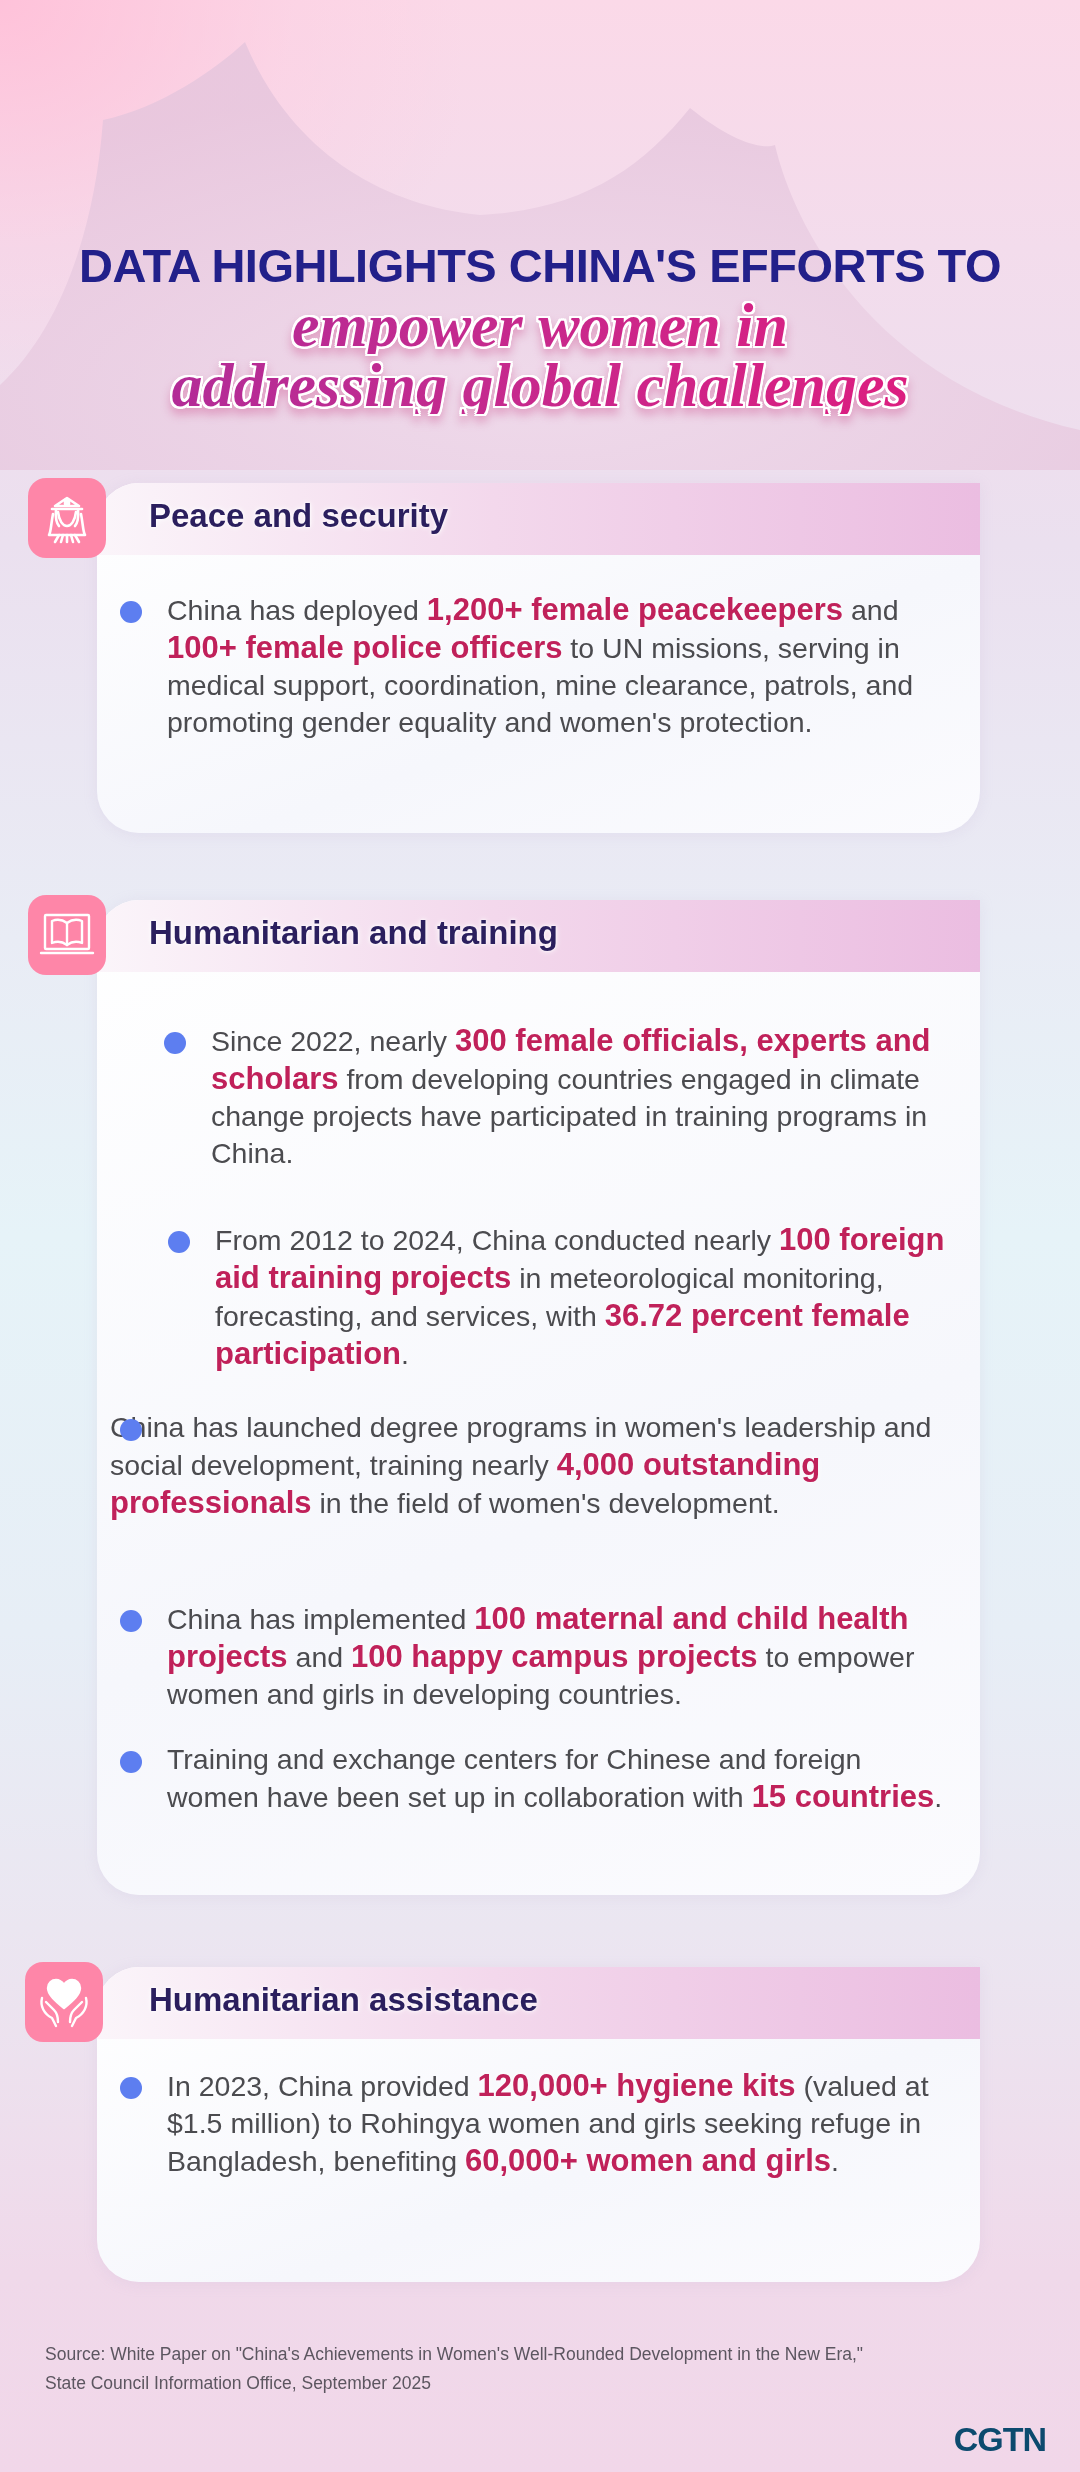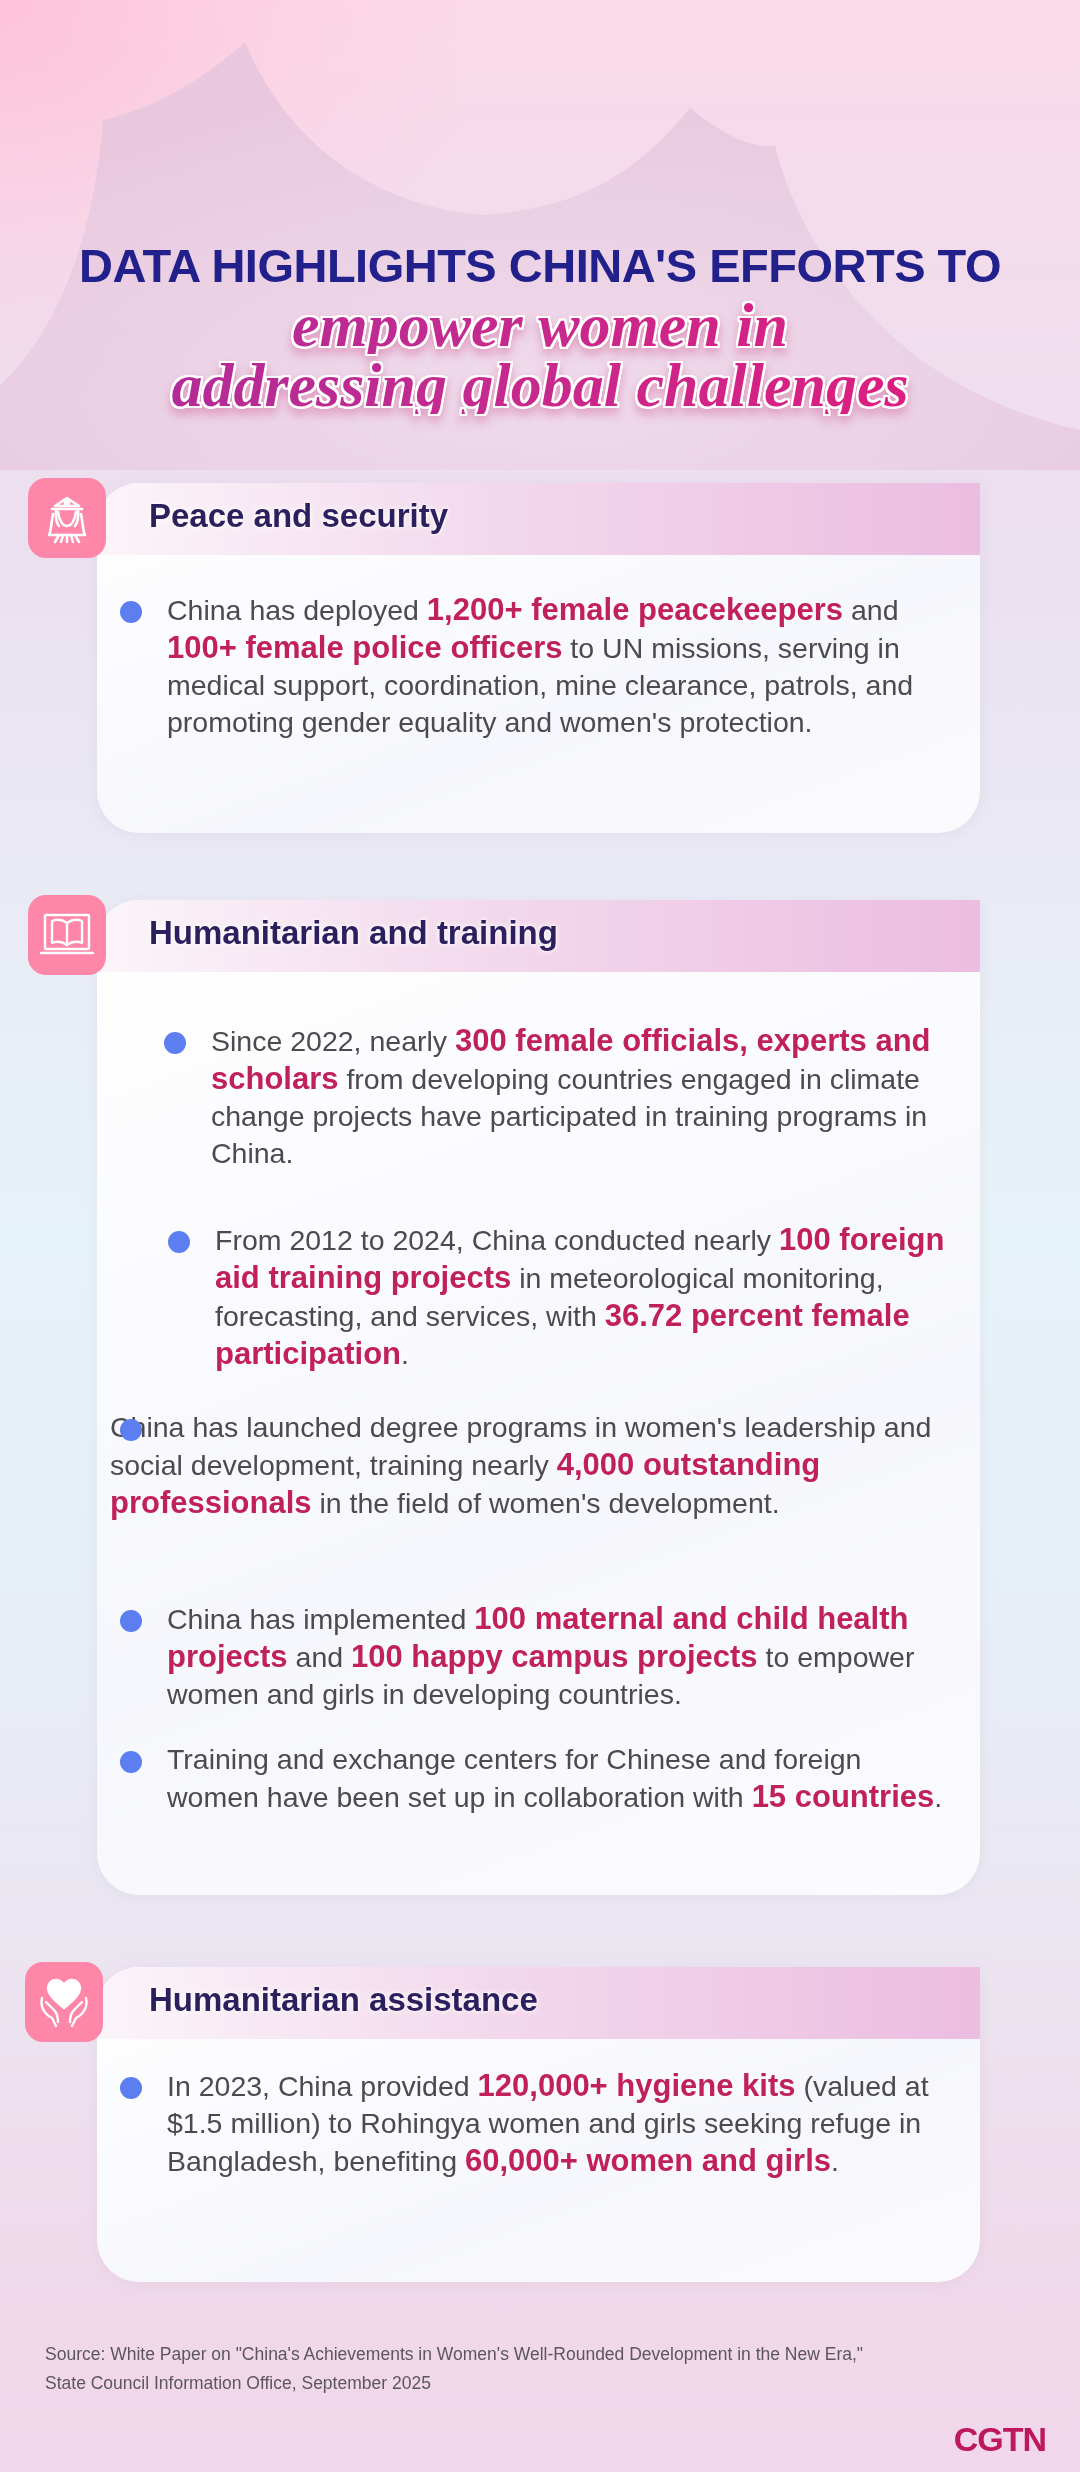--- a/index.html
+++ b/index.html
@@ -89,21 +89,21 @@
 
   .source {
     position: absolute; left: 45px; top: 2340px;
     font-family: "Liberation Sans", sans-serif;
     font-size: 17.5px; line-height: 29px; color: #5c5660;
   }
   .logo {
     position: absolute; right: 34px; top: 2420px;
     font-family: "Liberation Sans", sans-serif;
     font-weight: 700; font-size: 34px; letter-spacing: -1px;
-    color: #be185d;
+    color: #0c4a6e;
   }
 </style>
 </head>
 <body>
 
 <div class="bg-corner"></div>
 <svg class="bg-hills" viewBox="0 0 1080 470" preserveAspectRatio="none">
   <defs>
     <radialGradient id="hillg" cx="50%" cy="80%" r="70%">
       <stop offset="0%" stop-color="#efd9ea"></stop>

